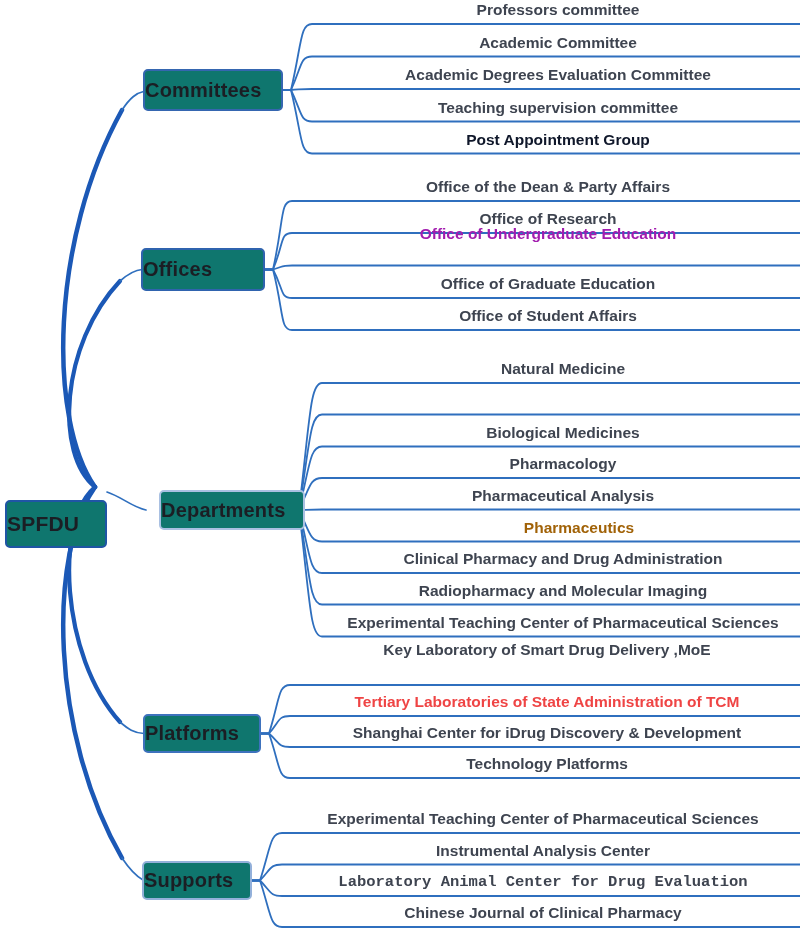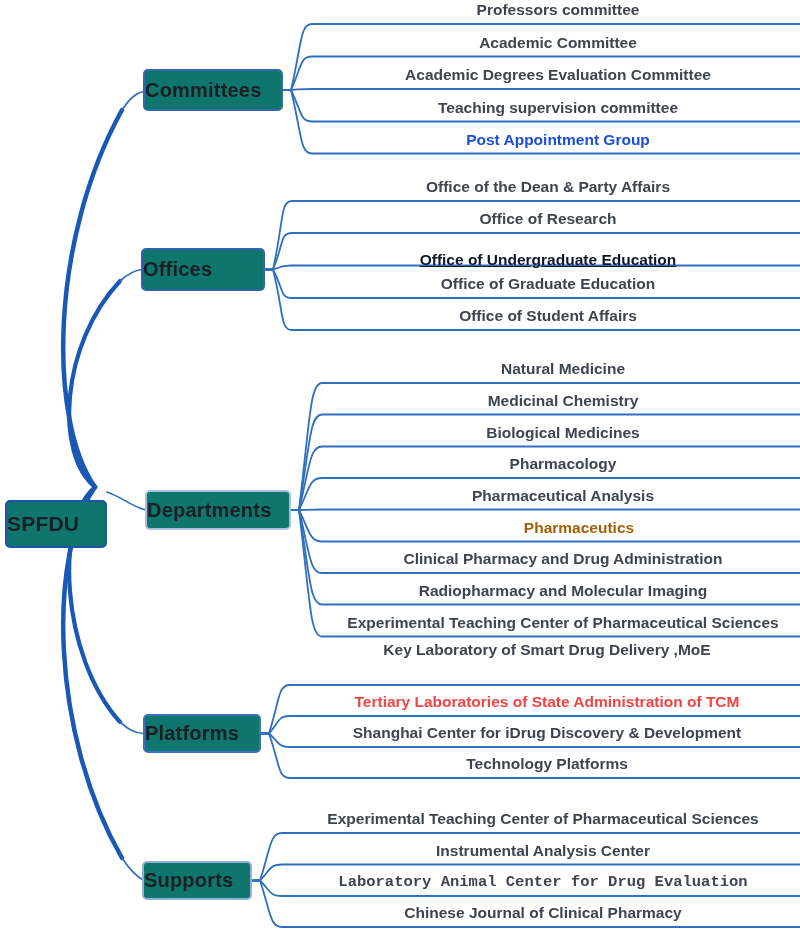--- a/index.html
+++ b/index.html
@@ -101,42 +101,41 @@
       <path d="M 252 880.5 L 260 880.5 C 271 913.98, 270 927, 282 927 L 800 927" fill="none" stroke="#2f6fbe" stroke-width="1.8" stroke-linecap="round"></path>
     </svg>
   <div id="nodes">
     <div class="node-box root-box" id="root-node" style="left:5px; top:462px; width:102px; height:48px;">
       <span>SPFDU</span>
     </div>
   <div class="leaf-label" style="left: 316px; width: 484px; top: 0px; color: rgb(62, 68, 80);">Professors committee</div>
       <div class="leaf-label" style="left: 316px; width: 484px; top: 32.5px; color: rgb(62, 68, 80);">Academic Committee</div>
       <div class="leaf-label" style="left: 316px; width: 484px; top: 65px; color: rgb(62, 68, 80);">Academic Degrees Evaluation Committee</div>
       <div class="leaf-label" style="left: 316px; width: 484px; top: 97.5px; color: rgb(62, 68, 80);">Teaching supervision committee</div>
-      <div class="leaf-label" style="left: 316px; width: 484px; top: 129.5px; color: #1d4ed8;">Post Appointment Group</div>
+      <div class="leaf-label" style="left: 316px; width: 484px; top: 129.5px; color: #0f172a;">Post Appointment Group</div>
       <div class="node-box branch-box" style="left: 143px; top: 69px; width: 140px; height: 42px; border: 2px solid rgb(53, 102, 176); color: rgb(27, 30, 36);">
         <span>Committees</span>
       </div>
       <div class="leaf-label" style="left: 296px; width: 504px; top: 177px; color: rgb(62, 68, 80);">Office of  the Dean &amp; Party Affairs</div>
       <div class="leaf-label" style="left: 296px; width: 504px; top: 209px; color: rgb(62, 68, 80);">Office of Research</div>
-      <div class="leaf-label" style="left: 296px; width: 504px; top: 250px; color: #0f172a; text-decoration: underline;">Office of Undergraduate Education</div>
+      <div class="leaf-label" style="left: 296px; width: 504px; top: 224px; color: #a21caf;">Office of Undergraduate Education</div>
       <div class="leaf-label" style="left: 296px; width: 504px; top: 274px; color: rgb(62, 68, 80);">Office of Graduate Education</div>
       <div class="leaf-label" style="left: 296px; width: 504px; top: 306px; color: rgb(62, 68, 80);">Office of Student Affairs</div>
       <div class="node-box branch-box" style="left: 141px; top: 248px; width: 124px; height: 43px; border: 2px solid rgb(47, 99, 174); color: rgb(27, 30, 36);">
         <span>Offices</span>
       </div>
       <div class="leaf-label" style="left: 326px; width: 474px; top: 359px; color: rgb(62, 68, 80);">Natural Medicine</div>
-      <div class="leaf-label" style="left: 326px; width: 474px; top: 390.5px; color: rgb(62, 68, 80);">Medicinal Chemistry</div>
       <div class="leaf-label" style="left: 326px; width: 474px; top: 422.5px; color: rgb(62, 68, 80);">Biological Medicines</div>
       <div class="leaf-label" style="left: 326px; width: 474px; top: 454px; color: rgb(62, 68, 80);">Pharmacology</div>
       <div class="leaf-label" style="left: 326px; width: 474px; top: 485.5px; color: rgb(62, 68, 80);">Pharmaceutical Analysis</div>
       <div class="leaf-label" style="left: 342px; width: 474px; top: 517.5px; color: #a16207;">Pharmaceutics</div>
       <div class="leaf-label" style="left: 326px; width: 474px; top: 549px; color: rgb(62, 68, 80);">Clinical Pharmacy and Drug Administration</div>
       <div class="leaf-label" style="left: 326px; width: 474px; top: 580.5px; color: rgb(62, 68, 80);">Radiopharmacy and Molecular Imaging</div>
       <div class="leaf-label" style="left: 326px; width: 474px; top: 612.5px; color: rgb(62, 68, 80);">Experimental Teaching Center of Pharmaceutical Sciences</div>
-      <div class="node-box branch-box" style="left: 145px; top: 490px; width: 146px; height: 40px; border: 2px solid rgb(169, 192, 226); color: rgb(27, 30, 36);">
+      <div class="node-box branch-box" style="left: 159px; top: 490px; width: 146px; height: 40px; border: 2px solid rgb(169, 192, 226); color: rgb(27, 30, 36);">
         <span>Departments</span>
       </div>
       <div class="leaf-label" style="left: 294px; width: 506px; top: 640px; color: rgb(62, 68, 80);">Key Laboratory of Smart Drug Delivery ,MoE</div>
       <div class="leaf-label" style="left: 294px; width: 506px; top: 692px; color: #ef4444;">Tertiary Laboratories of State Administration of TCM</div>
       <div class="leaf-label" style="left: 294px; width: 506px; top: 723px; color: rgb(62, 68, 80);">Shanghai Center for iDrug Discovery &amp; Development</div>
       <div class="leaf-label" style="left: 294px; width: 506px; top: 754px; color: rgb(62, 68, 80);">Technology Platforms</div>
       <div class="node-box branch-box" style="left: 143px; top: 714px; width: 118px; height: 39px; border: 2px solid rgb(62, 114, 189); color: rgb(27, 30, 36);">
         <span>Platforms</span>
       </div>
       <div class="leaf-label" style="left: 286px; width: 514px; top: 809px; color: rgb(62, 68, 80);">Experimental Teaching Center of Pharmaceutical Sciences</div>

